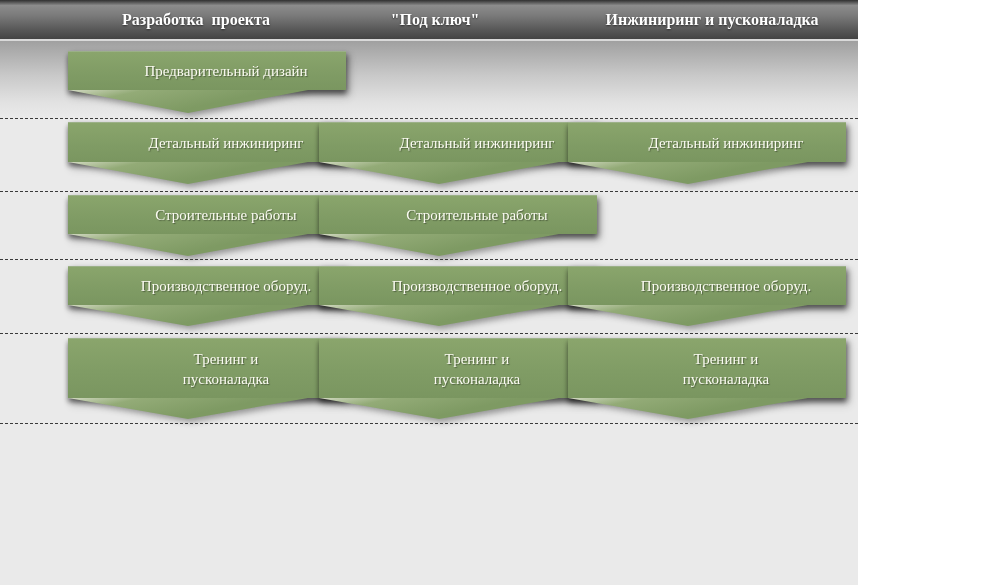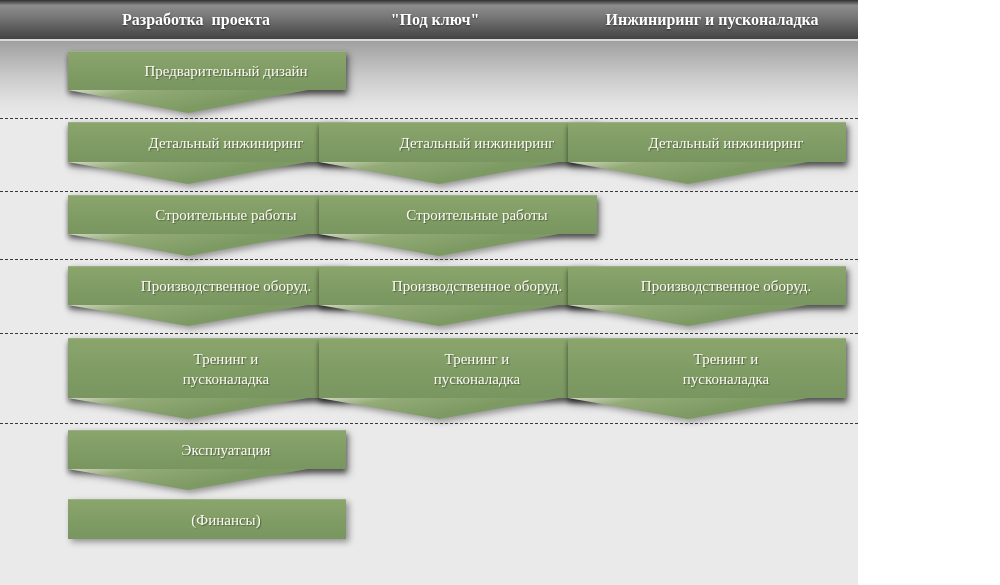--- a/index.html
+++ b/index.html
@@ -166,26 +166,15 @@
       <div class="tail t21"></div>
     </div>
     <div class="box" style="left:568px; top:338px;">
       <div class="rect tall">
         <span class="lbl">Тренинг и
 пусконаладка</span>
       </div>
       <div class="tail t21"></div>
     </div>
 
-    <div class="box" style="left:68px; top:430px;">
-      <div class="rect">
-        <span class="lbl">Эксплуатация</span>
-      </div>
-      <div class="tail t21"></div>
-    </div>
 
-    <div class="box" style="left:68px; top:499px;">
-      <div class="rect" style="height:39px; box-shadow:none;">
-        <span class="lbl">(Финансы)</span>
-      </div>
-    </div>
   </div>
 </div>
 
 </body></html>

